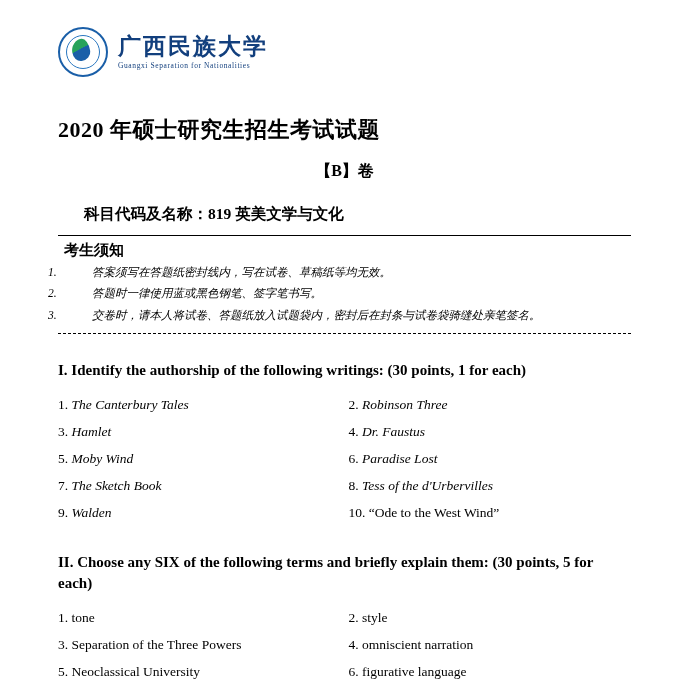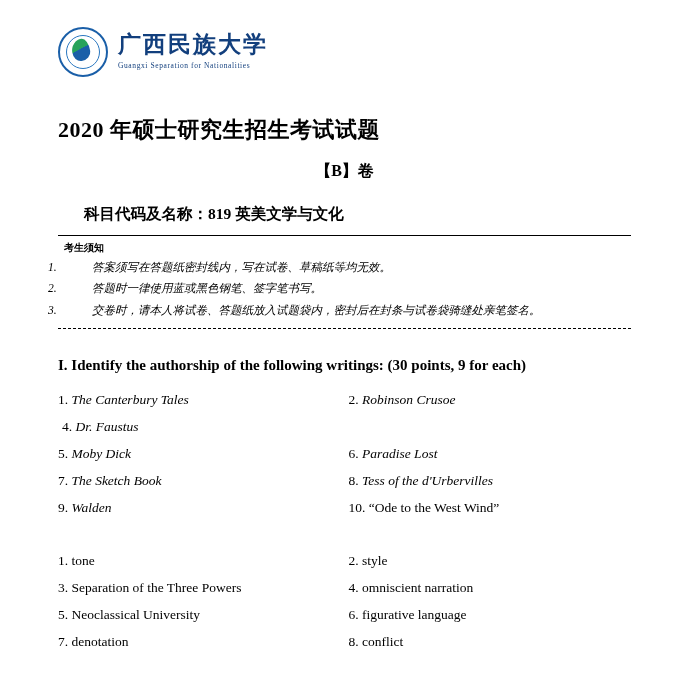--- a/index.html
+++ b/index.html
@@ -56,21 +56,21 @@
     height: 22px;
     background: linear-gradient(160deg, #27a35b 0%, #27a35b 45%, #1a5fa8 46%, #1a5fa8 100%);
     border-radius: 60% 40% 55% 45% / 55% 60% 40% 45%;
     transform: rotate(-8deg);
   }
   .logo-text {
     margin-left: 10px;
     line-height: 1.05;
   }
   .logo-cn {
-    font-family: Liberation Mono, monospace;
+    font-family: Liberation Sans, sans-serif;
     font-size: 23px;
     font-weight: bold;
     color: #123f7d;
     letter-spacing: 2px;
   }
   .logo-en {
     font-family: "Liberation Serif", serif;
     font-size: 7.5px;
     color: #123f7d;
     letter-spacing: 0.6px;
@@ -100,21 +100,21 @@
   }
 
   
   .notice {
     margin-top: 10px;
     border-top: 1px solid #000;
     border-bottom: 1px dashed #000;
     padding: 5px 0 7px 0;
   }
   .notice-title {
-    font-size: 10px;
+    font-size: 15px;
     font-weight: bold;
     padding-left: 6px;
     margin-bottom: 2px;
   }
   .notice-item {
     font-size: 11.5px;
     padding-left: 34px;
     text-indent: -22px;
     line-height: 1.85;
     font-style: italic;
@@ -179,42 +179,46 @@
     </div>
     <div class="notice-item">
       <span class="notice-num">2.</span><span>答题时一律使用蓝或黑色钢笔、签字笔书写。</span>
     </div>
     <div class="notice-item">
       <span class="notice-num">3.</span><span>交卷时，请本人将试卷、答题纸放入试题袋内，密封后在封条与试卷袋骑缝处亲笔签名。</span>
     </div>
   </div>
 
   <div class="section">
-    <div class="section-heading">I. Identify the authorship of the following writings: (30 points, 9 for each)</div>
+    <div class="section-heading">I. Identify the authorship of the following writings: (30 points, 1 for each)</div>
     <div class="two-col">
       <div class="q-row">
         <div class="q-cell">
           <span>1.</span>
           <span class="italic">The Canterbury Tales</span>
         </div>
         <div class="q-cell right">
           <span>2.</span>
-          <span class="italic">Robinson Crusoe</span>
-        </div>
-      </div>
-      <div class="q-row">
+          <span class="italic">Robinson Three</span>
+        </div>
+      </div>
+      <div class="q-row">
+        <div class="q-cell">
+          <span>3.</span>
+          <span class="italic">Hamlet</span>
+        </div>
         <div class="q-cell right">
           <span>4.</span>
           <span class="italic">Dr. Faustus</span>
         </div>
       </div>
       <div class="q-row">
         <div class="q-cell">
           <span>5.</span>
-          <span class="italic">Moby Dick</span>
+          <span class="italic">Moby Wind</span>
         </div>
         <div class="q-cell right">
           <span>6.</span>
           <span class="italic">Paradise Lost</span>
         </div>
       </div>
       <div class="q-row">
         <div class="q-cell">
           <span>7.</span>
           <span class="italic">The Sketch Book</span>
@@ -231,20 +235,21 @@
         </div>
         <div class="q-cell right">
           <span>10.</span>
           <span>“Ode to the West Wind”</span>
         </div>
       </div>
     </div>
   </div>
 
   <div class="section">
+    <div class="section-heading">II. Choose any SIX of the following terms and briefly explain them: (30 points, 5 for each)</div>
     <div class="two-col">
       <div class="q-row">
         <div class="q-cell">
           <span>1.</span>
           <span>tone</span>
         </div>
         <div class="q-cell right">
           <span>2.</span>
           <span>style</span>
         </div>

